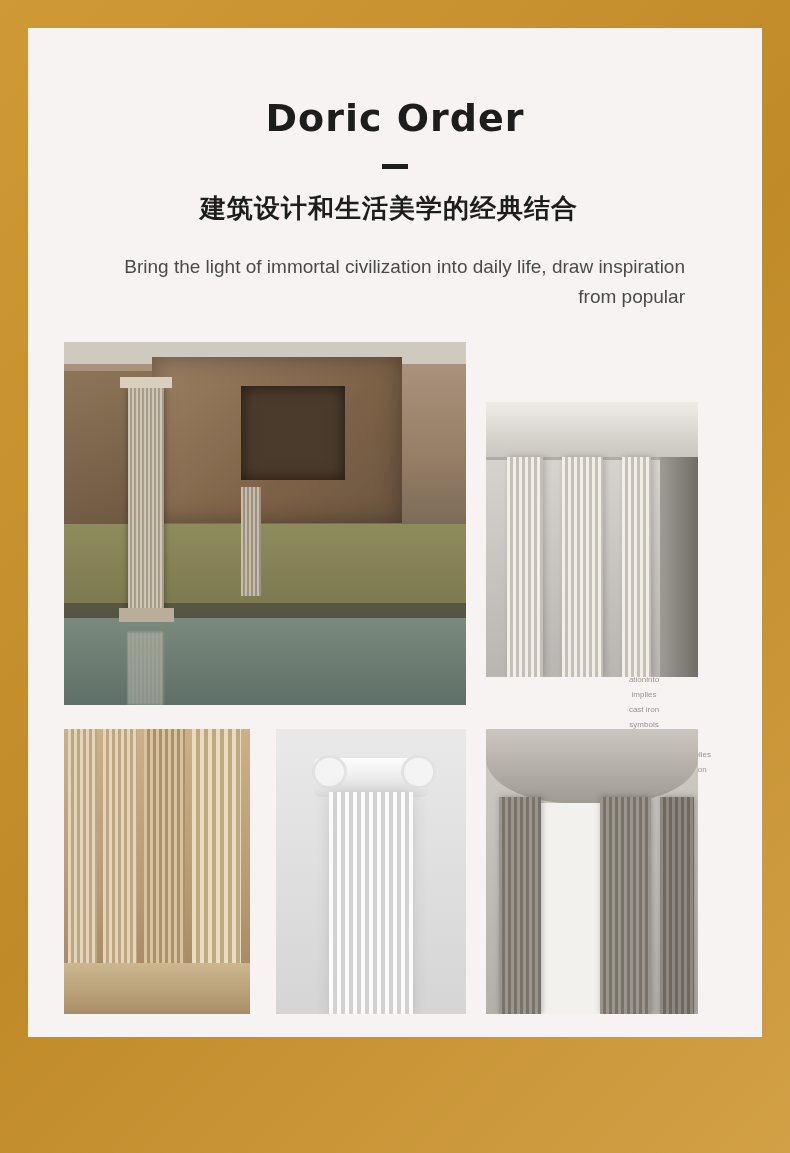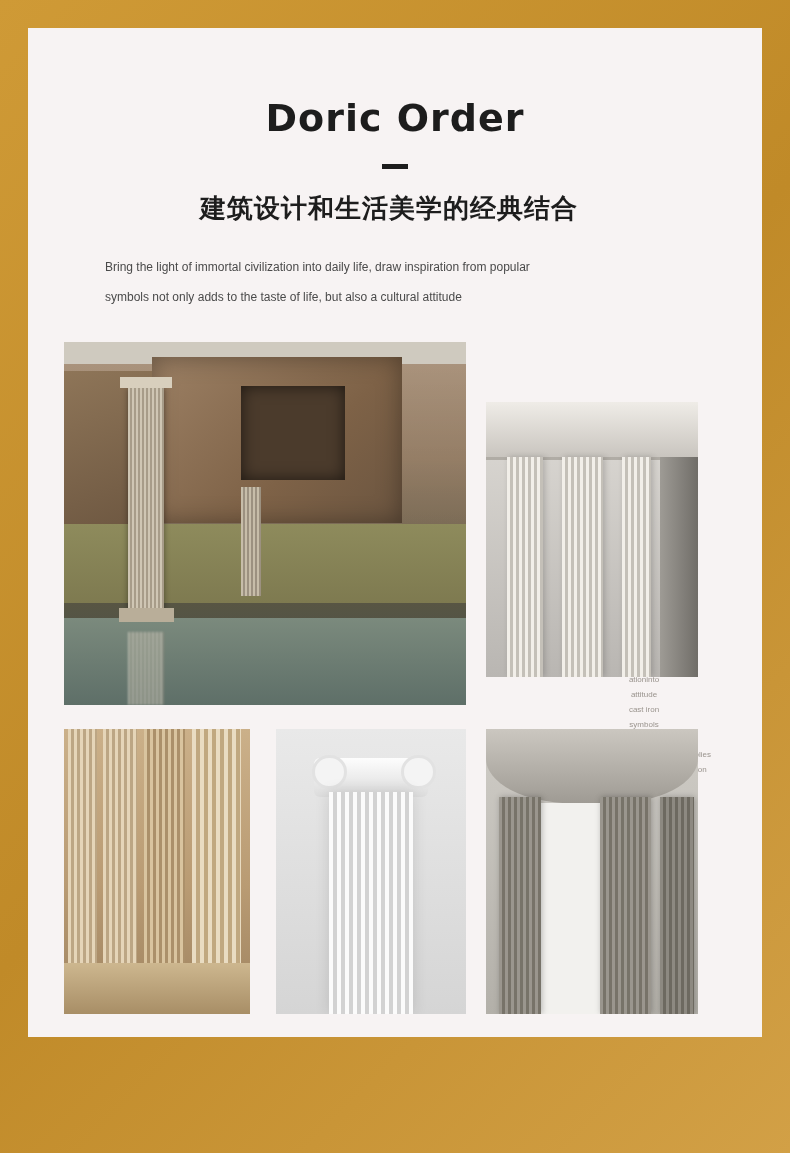--- a/index.html
+++ b/index.html
@@ -48,22 +48,22 @@
     text-align: center;
     font-size: 26px;
     color: #1d1d1d;
     margin: 22px 12px 0 0;
     letter-spacing: 1px;
     font-family: "DejaVu Sans", sans-serif;
   }
   .paragraph {
     width: 580px;
     margin: 26px auto 12px auto;
-    text-align: left;
-    font-size: 12px;
+    text-align: right;
+    font-size: 19px;
     line-height: 30px;
     color: #4a4a4a;
   }
   .gallery {
     position: relative;
     width: 662px;
     margin: 30px auto 0 auto;
     height: 660px;
   }
   .ph {
@@ -237,21 +237,20 @@
 
 <div class="outer-frame">
   <div class="page">
 
     <h1 class="title">Doric Order</h1>
     <div class="divider"></div>
     <h2 class="subtitle">建筑设计和生活美学的经典结合</h2>
 
     <div class="paragraph">
       <div>Bring the light of immortal civilization into daily life, draw inspiration from popular</div>
-      <div>symbols not only adds to the taste of life, but also a cultural attitude</div>
     </div>
 
     <div class="gallery">
 
       <div class="ph" id="img-ruins">
         <div class="sky"></div>
         <div class="wall2"></div>
         <div class="wall"></div>
         <div class="niche"></div>
         <div class="grass"></div>
@@ -264,21 +263,21 @@
       <div class="ph" id="img-facade">
         <div class="entab"></div>
         <div class="colf c1"></div>
         <div class="colf c2"></div>
         <div class="colf c3"></div>
         <div class="dark"></div>
       </div>
 
       <div class="faded-text">
         <div>ationinto</div>
-        <div>attitude</div>
+        <div>implies</div>
         <div>cast iron</div>
         <div>symbols</div>
         <div>ste of life</div>
         <div>but also a cultural attitude that implies</div>
         <div>happiness, comfort and satisfaction</div>
       </div>
 
       <div class="ph" id="img-warm">
         <div class="wcol w1"></div>
         <div class="wcol w2"></div>

